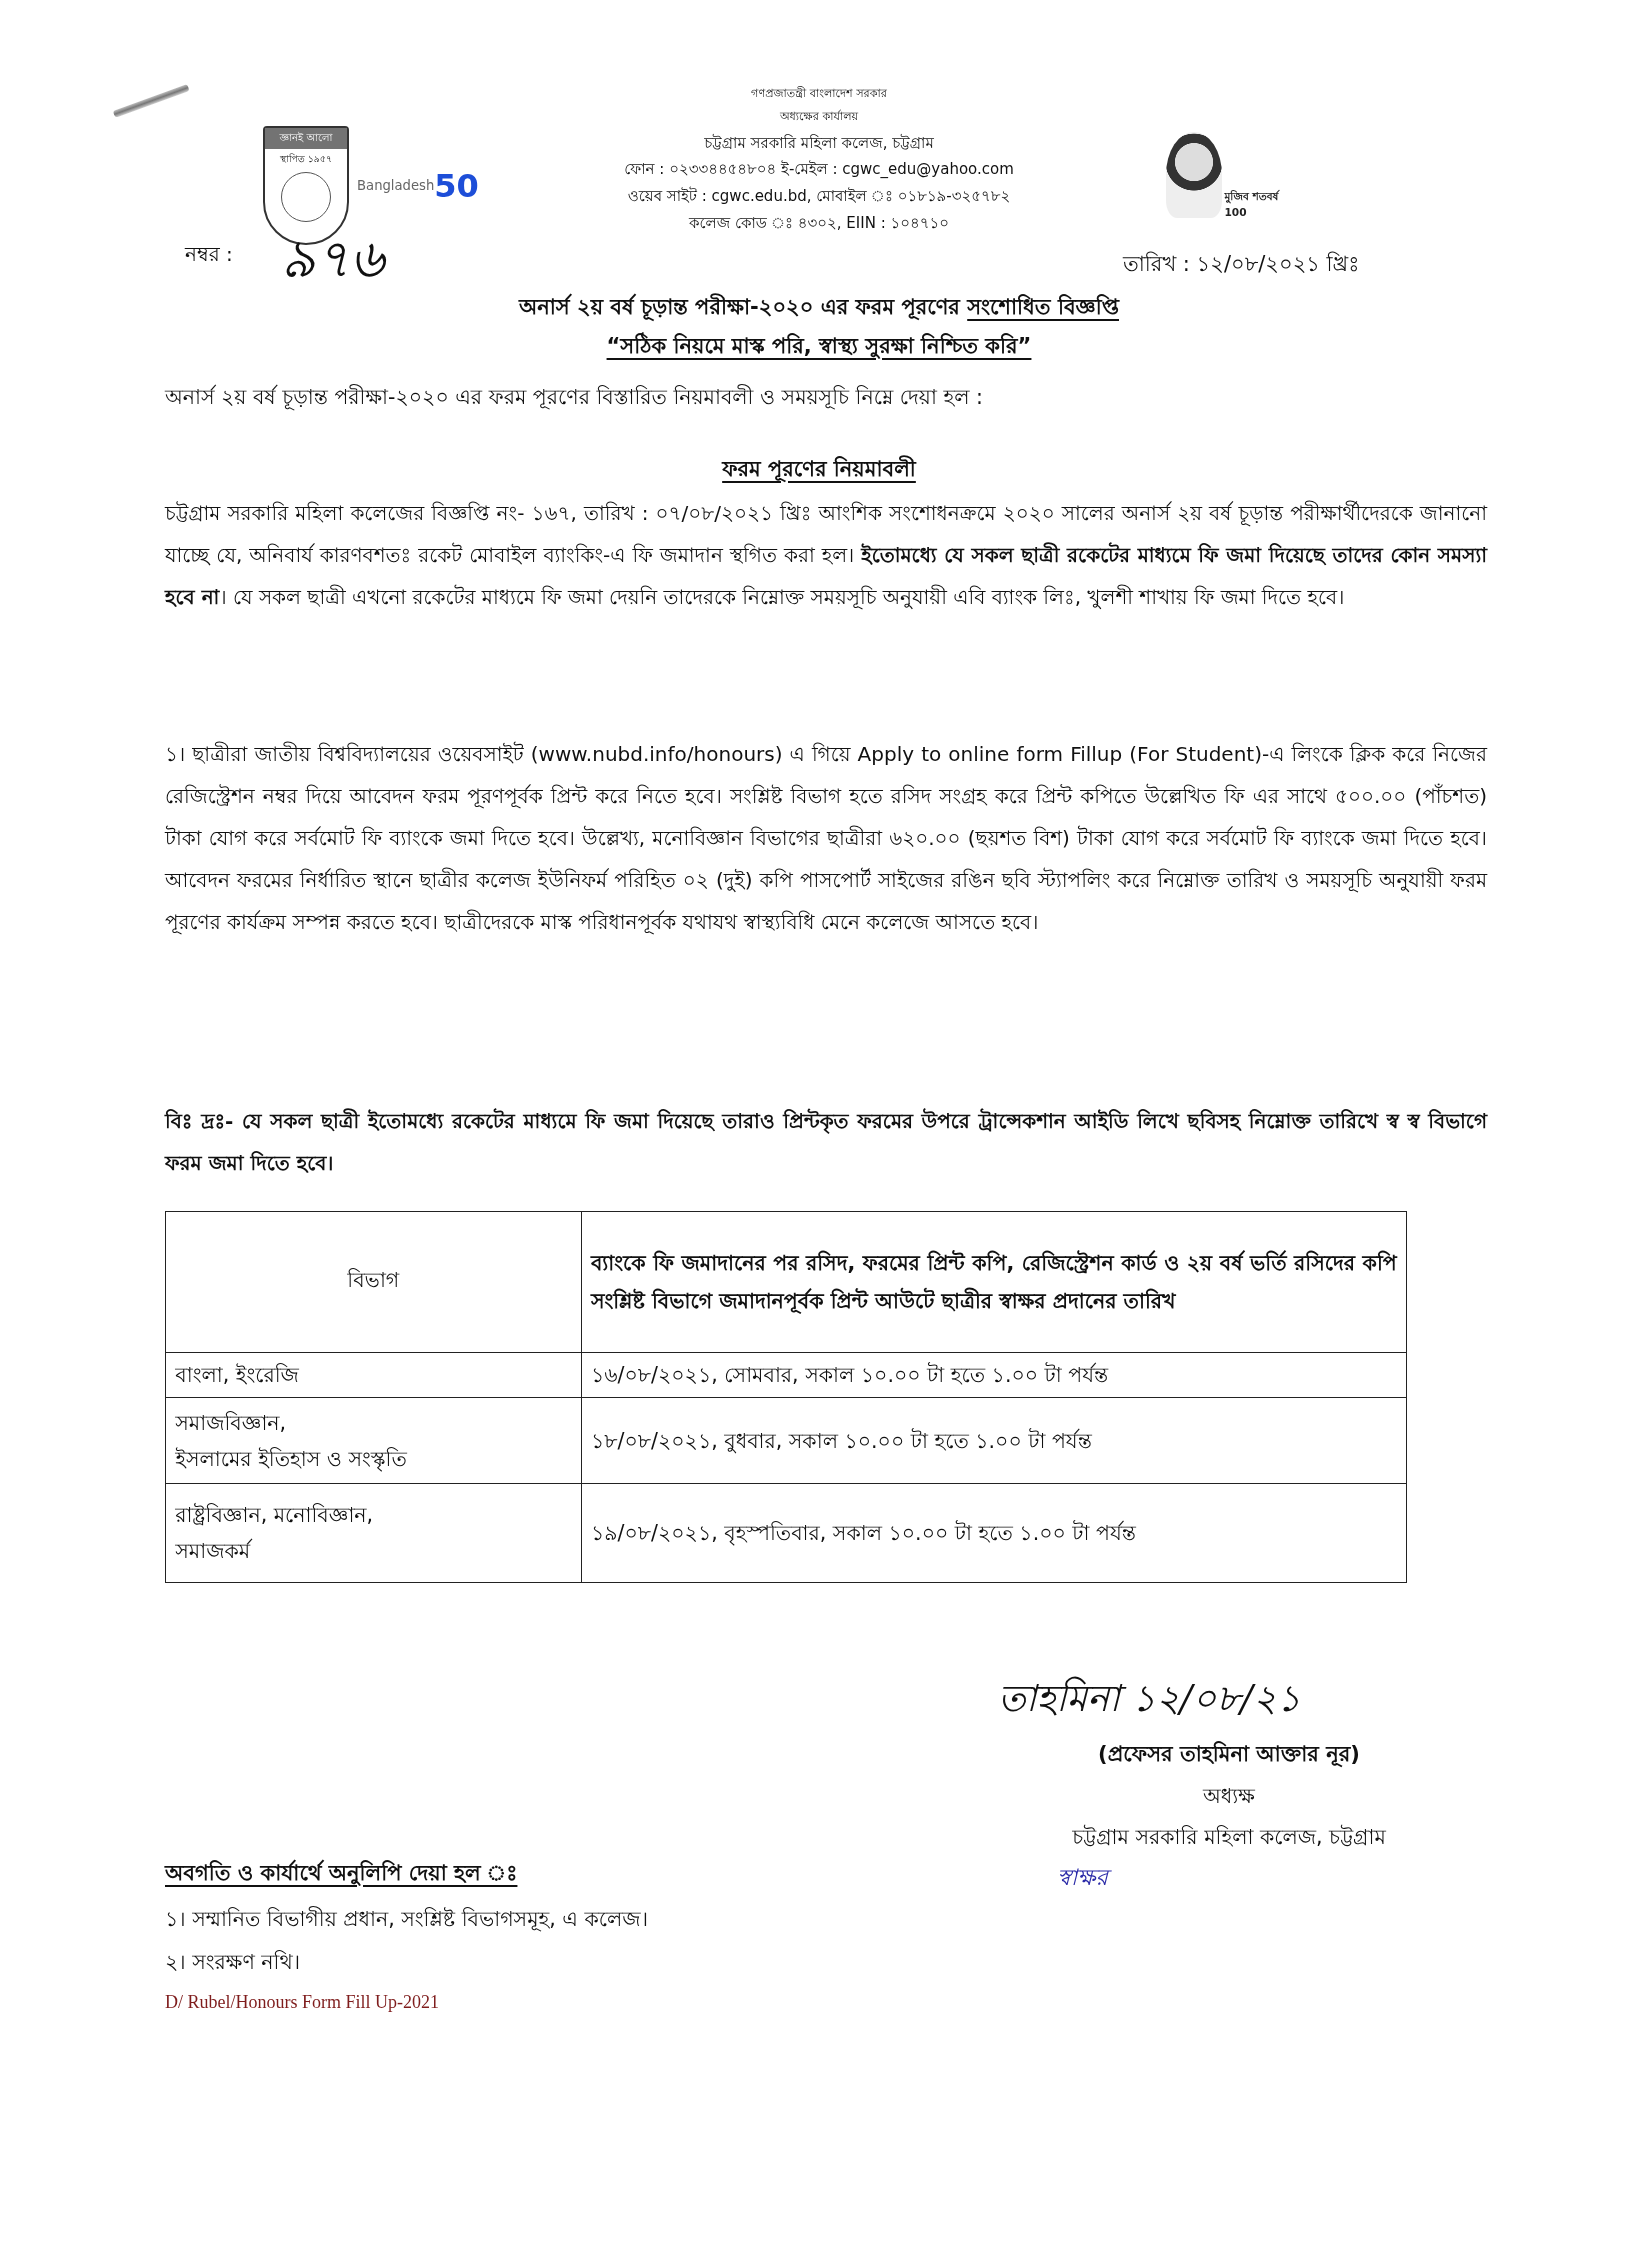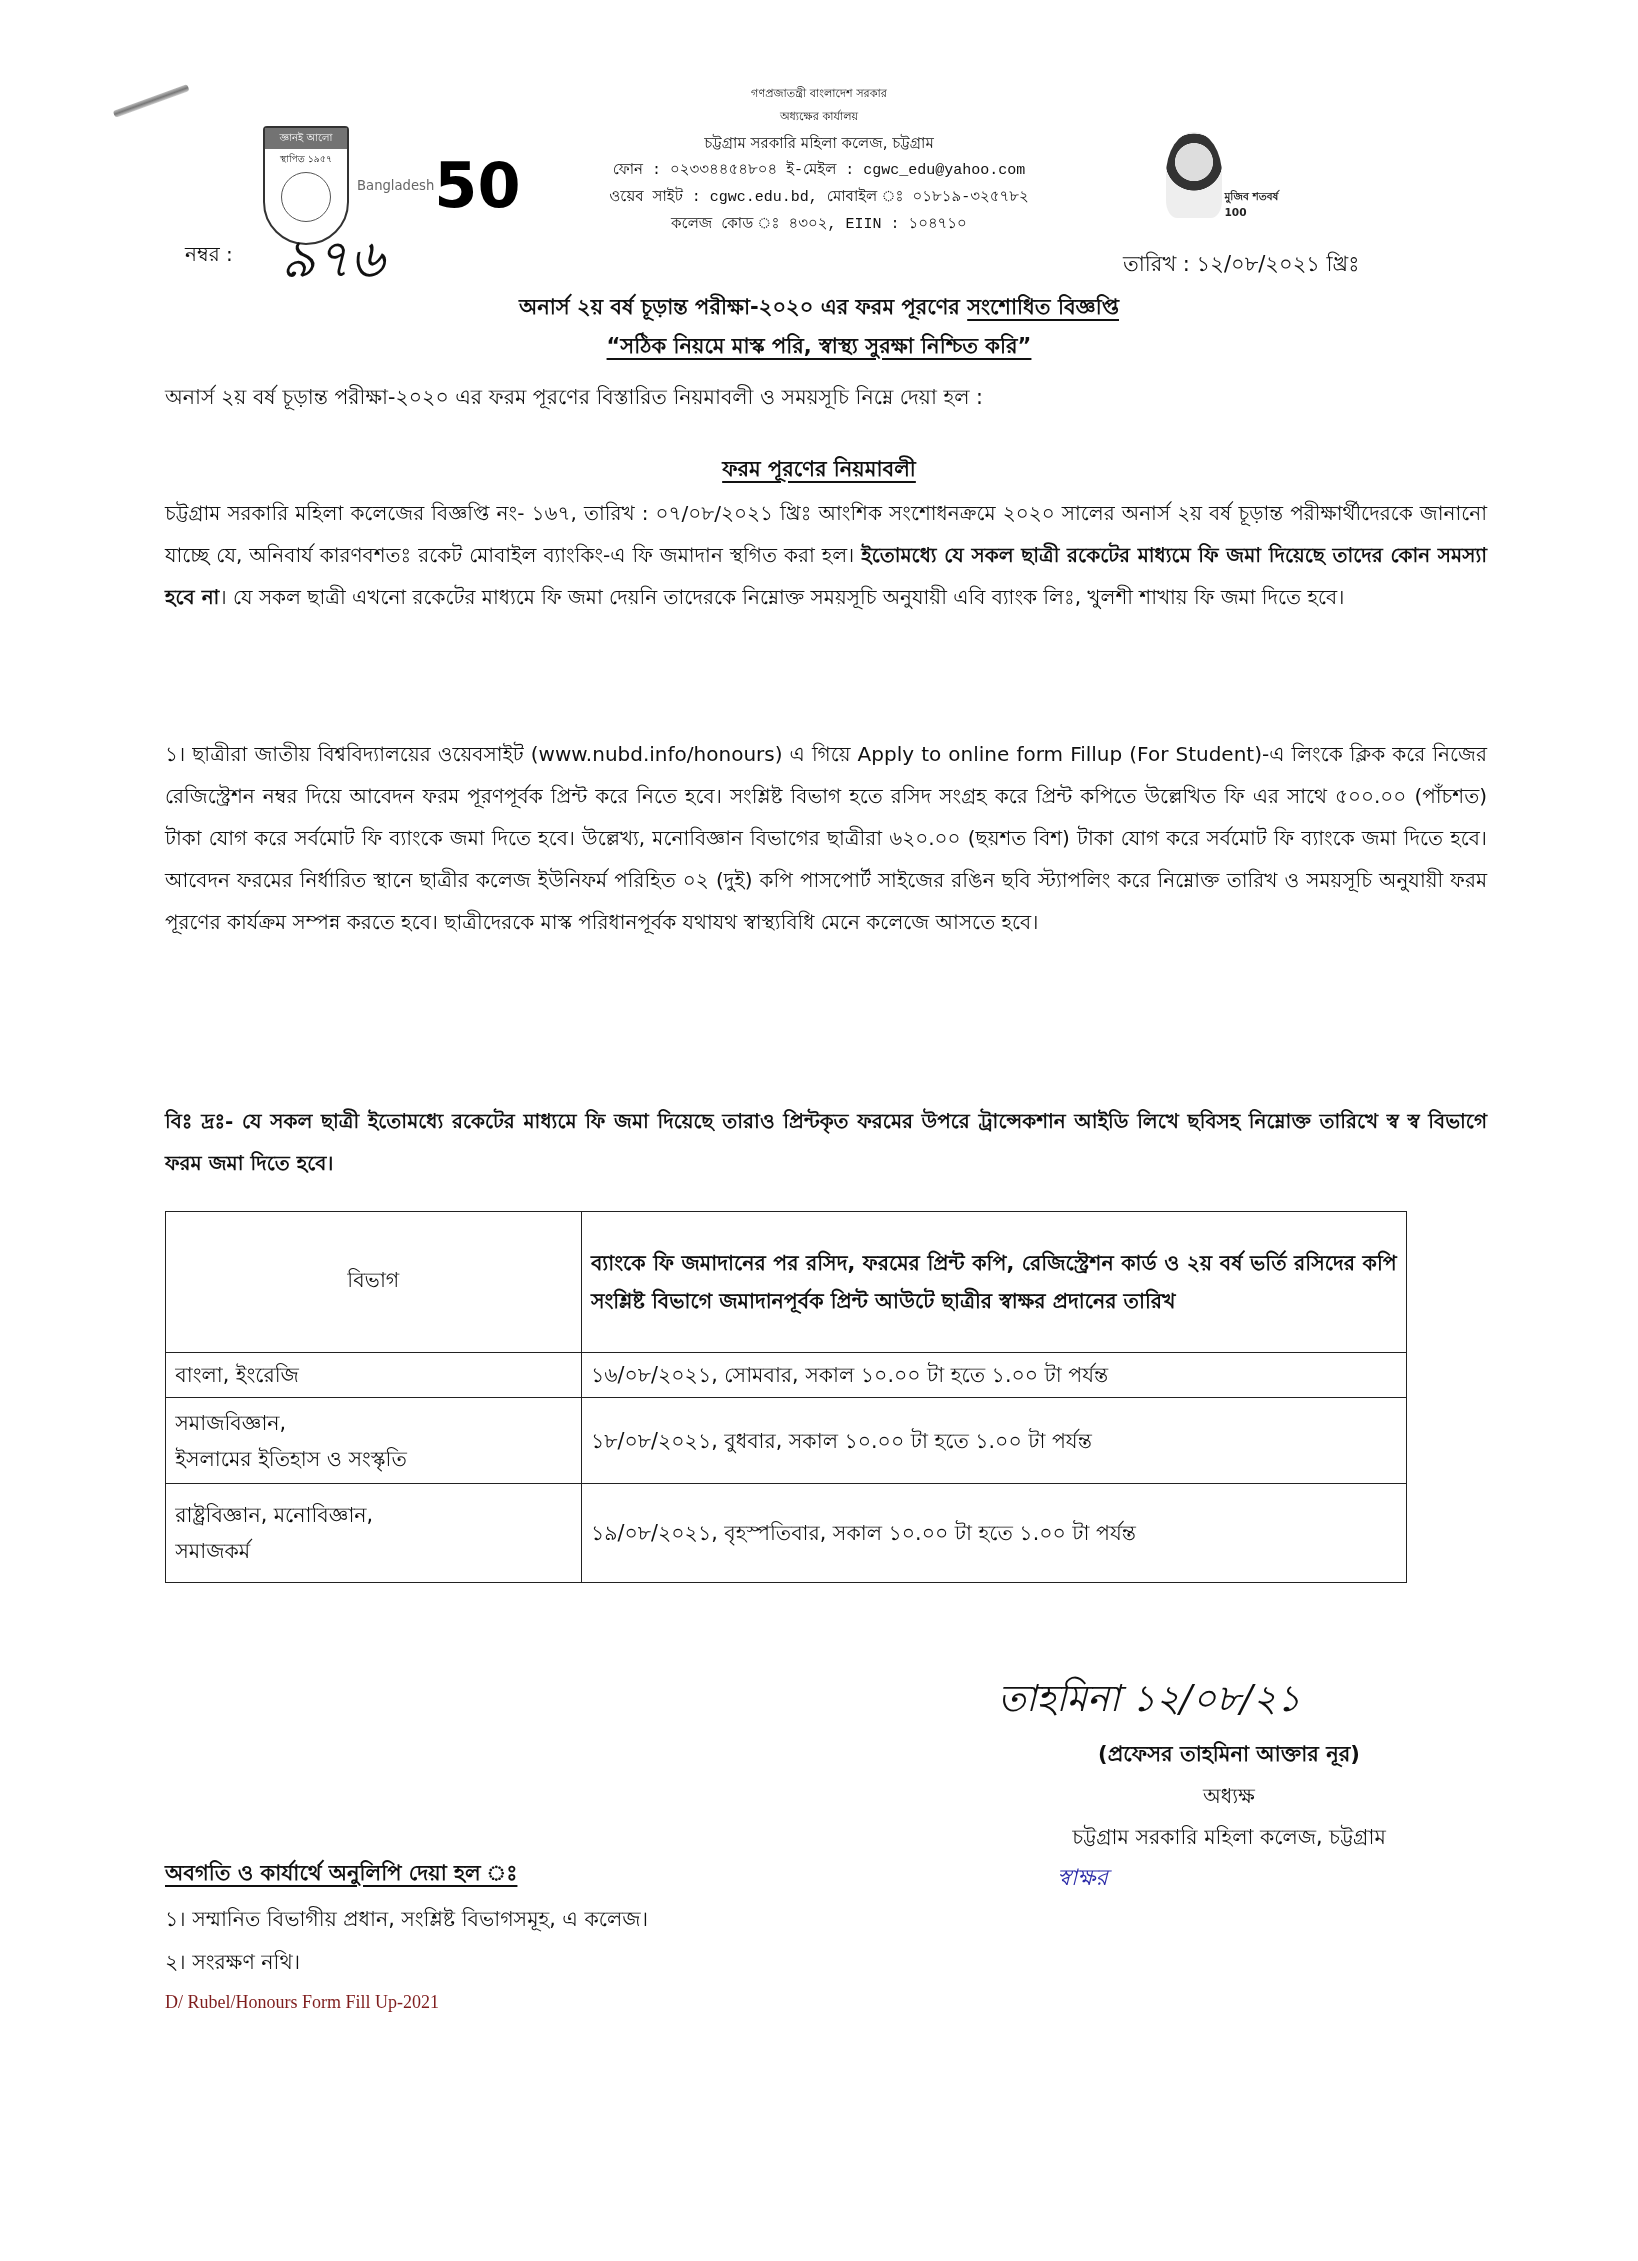--- a/index.html
+++ b/index.html
@@ -18,30 +18,30 @@
     position: absolute; left: 263px; top: 126px; width: 86px; height: 119px;
     border: 2px solid #333; border-radius: 4px 4px 43px 43px; box-sizing: border-box;
     display: flex; flex-direction: column; align-items: center; font-size: 9.3px;
   }
   .crest .band { background: #737373; color: #fff; width: 100%; text-align: center; font-size: 10px; padding: 2px 0; }
   .crest .circle { width: 48px; height: 48px; border: 1.3px solid #555; border-radius: 50%; margin-top: 5.3px; }
   .bd50 {
     position: absolute; left: 357px; top: 139px; width: 106px; height: 93px;
     display: flex; align-items: center; justify-content: space-between; color: #666; font-size: 13.2px;
   }
-  .bd50 .fifty { font-size: 62px; color: #000000; font-weight: bold; }
+  .bd50 .fifty { font-size: 32px; color: #1d4ed8; font-weight: bold; }
   .mujib {
     position: absolute; left: 1166px; top: 119px; width: 126px; height: 99px;
     display: flex; align-items: flex-end; 
   }
   .mujib .face { width: 66px; height: 86px; border-radius: 50% 50% 20% 20%; background: radial-gradient(circle at 50% 35%, #ddd 0 30%, #333 31% 45%, #eee 46%); }
   .mujib .label { font-size: 10.6px; font-weight: bold; color: #222; margin-left: 2.6px; }
   .hdr-small { font-size: 11.2px; }
   .hdr-mid { font-size: 15px; }
-  .hdr-contact { font-size: 15px; font-family: Liberation Mono, monospace; }
+  .hdr-contact { font-size: 15px; }
   .hand { font-family: "DejaVu Serif", serif; font-size: 53px; font-style: italic; }
   .title { font-size: 21px; font-weight: bold; }
   .ul { text-decoration: underline; text-underline-offset: 5.3px; }
   .para { font-size: 20px; line-height: 42px; text-align: justify; text-align-last: left; }
   .bold { font-weight: bold; }
   table.sched {
     position: absolute; left: 165px; top: 1211px; width: 1242px;
     border-collapse: collapse; font-size: 20.5px;
   }
   table.sched td, table.sched th { border: 1.3px solid #222; padding: 4px 9.3px; vertical-align: middle; }

